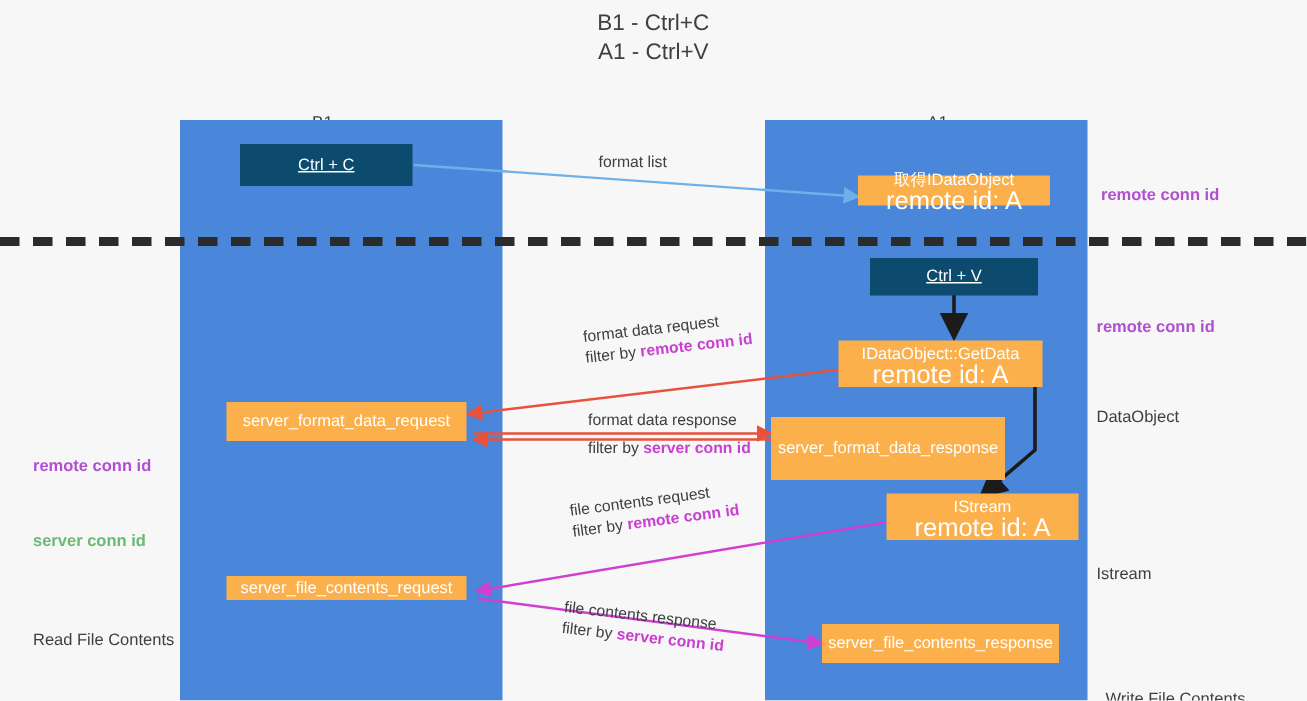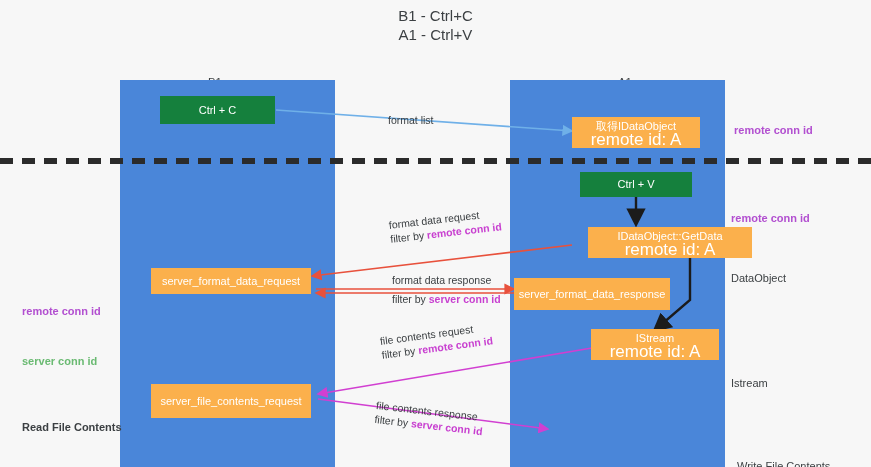--- a/index.html
+++ b/index.html
@@ -56,21 +56,21 @@
     display: flex;
     flex-direction: column;
     align-items: center;
     justify-content: center;
     text-align: center;
     color: #ffffff;
     font-size: 11px;
     line-height: 13px;
     white-space: pre;
   }
-  .node.green { background: #15803d; }
+  .node.green { background: #0c4a6e; text-decoration: underline; }
   .node.orange { background: #fbb04c; }
   .node .l2 { font-size: 17px; }
 
   .edge-label {
     position: absolute;
     font-size: 10.5px;
     line-height: 14px;
     color: #3c4043;
     white-space: nowrap;
   }
@@ -83,21 +83,21 @@
     line-height: 14px;
     color: #3c4043;
     white-space: pre;
   }
   .side-label.remote { color: #b24fd0; font-weight: bold; }
   .side-label.plain { color: #3c4043; font-weight: normal; margin-top: 35px; }
   .stack { position: absolute; white-space: pre; }
   .stack div { font-size: 11px; line-height: 14px; }
   .stack .r { color: #b24fd0; font-weight: bold; }
   .stack .g { color: #6aba72; font-weight: bold; }
-  .stack .p { color: #3c4043; font-weight: bold; }
+  .stack .p { color: #3c4043; font-weight: normal; }
 </style>
 </head>
 <body>
 
 <div class="stage">
 
   <div class="title">B1 - Ctrl+C
 A1 - Ctrl+V</div>
 
   <div class="col-head" style="left:145px; top:50px; width:140px;">
@@ -144,53 +144,56 @@
 
     <line x1="592" y1="348" x2="318" y2="394" stroke="#d13fd1" stroke-width="1.6" marker-end="url(#ah-mag)"></line>
 
     <line x1="318" y1="399" x2="548" y2="429" stroke="#d13fd1" stroke-width="1.6" marker-end="url(#ah-mag)"></line>
   </svg>
 
   <div class="node green" style="left:160px; top:96px; width:115px; height:28px;">
     <div>Ctrl + C</div>
   </div>
 
-  <div class="node orange" style="left:572px; top:117px; width:128px; height:31px;">
+  <div class="node orange" style="left:572px; top:117px; width:128px; height:20px;">
     <div>取得IDataObject</div>
     <div class="l2">remote id: A</div>
   </div>
 
   <div class="node green" style="left:580px; top:172px; width:112px; height:25px;">
     <div>Ctrl + V</div>
   </div>
 
-  <div class="node orange" style="left:588px; top:227px; width:164px; height:31px;">
+  <div class="node orange" style="left:559px; top:227px; width:136px; height:31px;">
     <div>IDataObject::GetData</div>
     <div class="l2">remote id: A</div>
   </div>
 
   <div class="node orange" style="left:151px; top:268px; width:160px; height:26px;">
     <div>server_format_data_request</div>
   </div>
 
-  <div class="node orange" style="left:514px; top:278px; width:156px; height:32px;">
+  <div class="node orange" style="left:514px; top:278px; width:156px; height:42px;">
     <div>server_format_data_response</div>
   </div>
 
   <div class="node orange" style="left:591px; top:329px; width:128px; height:31px;">
     <div>IStream</div>
     <div class="l2">remote id: A</div>
   </div>
 
-  <div class="node orange" style="left:151px; top:384px; width:160px; height:34px;">
+  <div class="node orange" style="left:151px; top:384px; width:160px; height:16px;">
     <div>server_file_contents_request</div>
   </div>
 
-
-  <div class="edge-label" style="left:388px; top:101px;margin-top:12px;">
+  <div class="node orange" style="left:548px; top:416px; width:158px; height:26px;">
+    <div>server_file_contents_response</div>
+  </div>
+
+  <div class="edge-label" style="left:399px; top:101px;">
     <span>format list</span>
   </div>
 
   <div class="edge-label" style="left:388px; top:218px; transform:rotate(-6.5deg); transform-origin: left top;">
     <div>format data request</div>
     <div>
       <span>filter by </span><span class="kw-remote">remote conn id</span>
     </div>
   </div>
 

